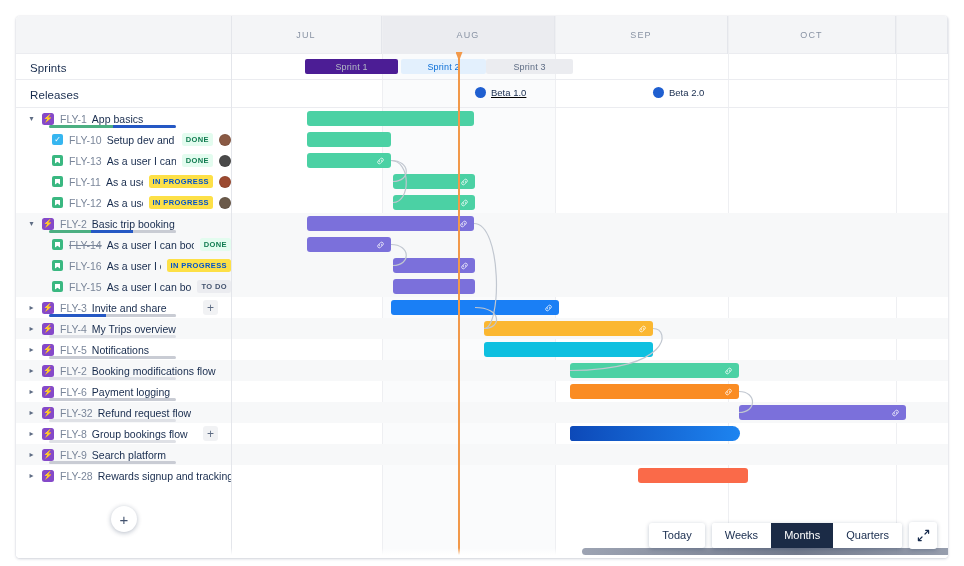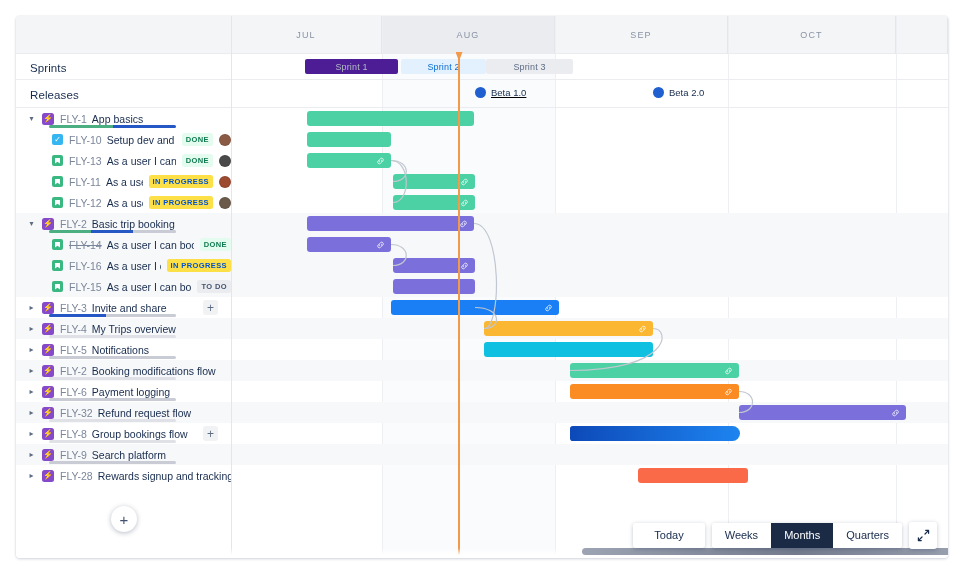--- a/index.html
+++ b/index.html
@@ -122,21 +122,21 @@
   .dep { position:absolute; stroke:#c1c7d0; stroke-width:1.2; fill:none; z-index:2; }
 
   
   .ctrls { position:absolute; right:11px; bottom:9px; display:flex; align-items:center; gap:7px; z-index:20; }
   .btn-group { display:flex; background:#fff; border-radius:3px;
                box-shadow:0 1px 4px rgba(9,30,66,.25); overflow:hidden; }
   .tbtn { padding:6px 13px; font-size:11px; color:#172b4d; background:#fff; cursor:pointer;
           line-height:1.2; white-space:nowrap; }
   .tbtn.active { background:#1b2b46; color:#fff; }
   .single { background:#fff; border-radius:3px; box-shadow:0 1px 4px rgba(9,30,66,.25);
-            padding:6px 21px; font-size:11px; color:#172b4d; cursor:pointer; line-height:1.2; }
+            padding:6px 13px; font-size:11px; color:#172b4d; cursor:pointer; line-height:1.2; }
   .iconbtn { width:28px; height:27px; background:#fff; border-radius:3px;
              box-shadow:0 1px 4px rgba(9,30,66,.25); display:flex; align-items:center;
              justify-content:center; cursor:pointer; }
 
   
   .float-add { position:absolute; left:95px; bottom:26px; width:26px; height:26px;
                border-radius:50%; background:#fff; box-shadow:0 1px 5px rgba(9,30,66,.3);
                display:flex; align-items:center; justify-content:center;
                color:#42526e; font-size:15px; line-height:1; z-index:20; cursor:pointer; }
 

